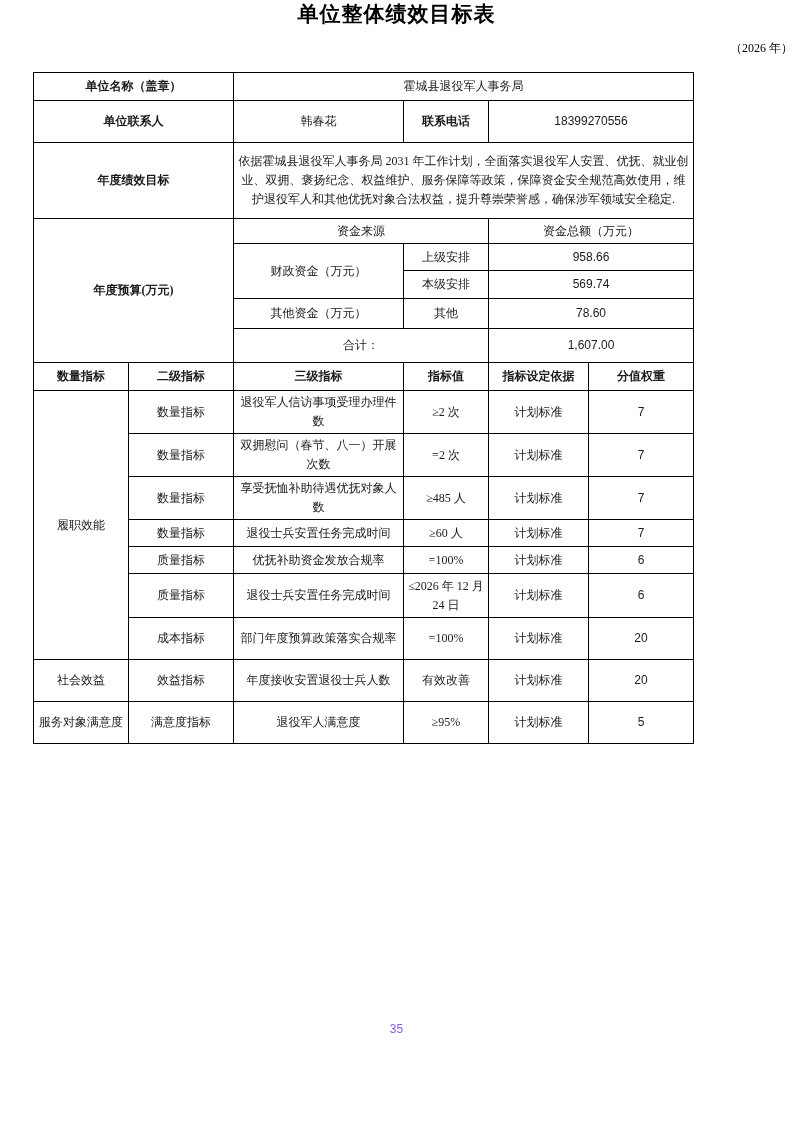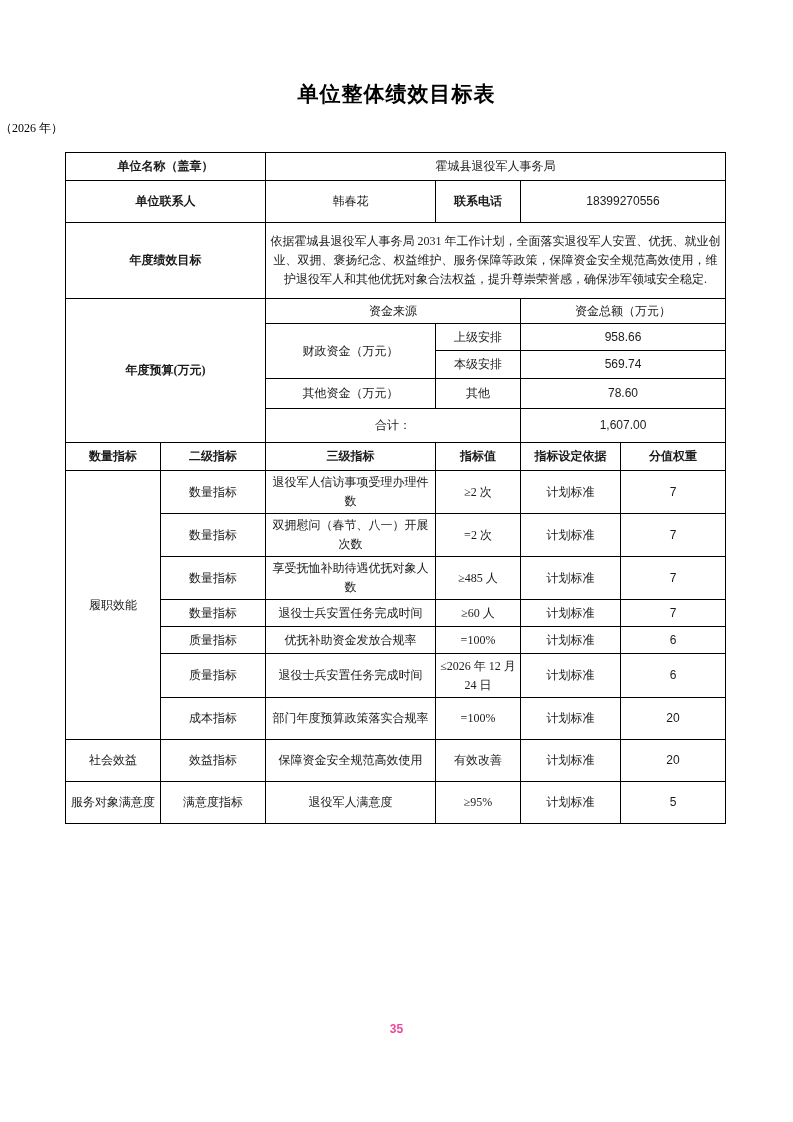--- a/index.html
+++ b/index.html
@@ -8,37 +8,36 @@
     position: relative;
     width: 793px;
     height: 1122px;
     margin: 0 auto;
     background: #ffffff;
     font-family: "Liberation Serif", serif;
     color: #1a1a1a;
     overflow: hidden;
   }
   .doc-title {
-    padding-top: 80px;
     text-align: center;
     font-size: 21px;
     font-weight: bold;
     letter-spacing: 1px;
     color: #000;
   }
   .doc-subtitle {
     margin-top: 12px;
-    text-align: left;
+    text-align: right;
     font-size: 12px;
     color: #000;
   }
   table.perf {
     border-collapse: collapse;
     table-layout: fixed;
-    margin: 15px 0 0 65px;
+    margin: 15px 0 0 33px;
     width: 660px;
   }
   table.perf td {
     border: 1px solid #000;
     text-align: center;
     vertical-align: middle;
     font-size: 12px;
     padding: 2px 4px;
     line-height: 19px;
     word-break: break-all;
@@ -53,22 +52,21 @@
   }
   td.val { font-family: Liberation Serif, serif; }
   .page-number {
     position: absolute;
     top: 1022px;
     left: 0;
     width: 100%;
     text-align: center;
     font-size: 12px;
     font-family: "Liberation Sans", sans-serif;
-    color: #ec4899;
-    font-weight: bold;
+    color: #8b5cf6;
   }
 </style>
 </head>
 <body>
 
 <div class="page">
 
   <div class="doc-title">单位整体绩效目标表</div>
   <div class="doc-subtitle">（2026 年）</div>
 
@@ -179,21 +177,21 @@
     <tr style="height:42px">
       <td>成本指标</td>
       <td>部门年度预算政策落实合规率</td>
       <td class="val">=100%</td>
       <td>计划标准</td>
       <td class="num">20</td>
     </tr>
     <tr style="height:42px">
       <td>社会效益</td>
       <td>效益指标</td>
-      <td>保障资金安全规范高效使用</td>
+      <td>年度接收安置退役士兵人数</td>
       <td class="val">有效改善</td>
       <td>计划标准</td>
       <td class="num">20</td>
     </tr>
     <tr style="height:42px">
       <td>服务对象满意度</td>
       <td>满意度指标</td>
       <td>退役军人满意度</td>
       <td class="val">≥95%</td>
       <td>计划标准</td>

